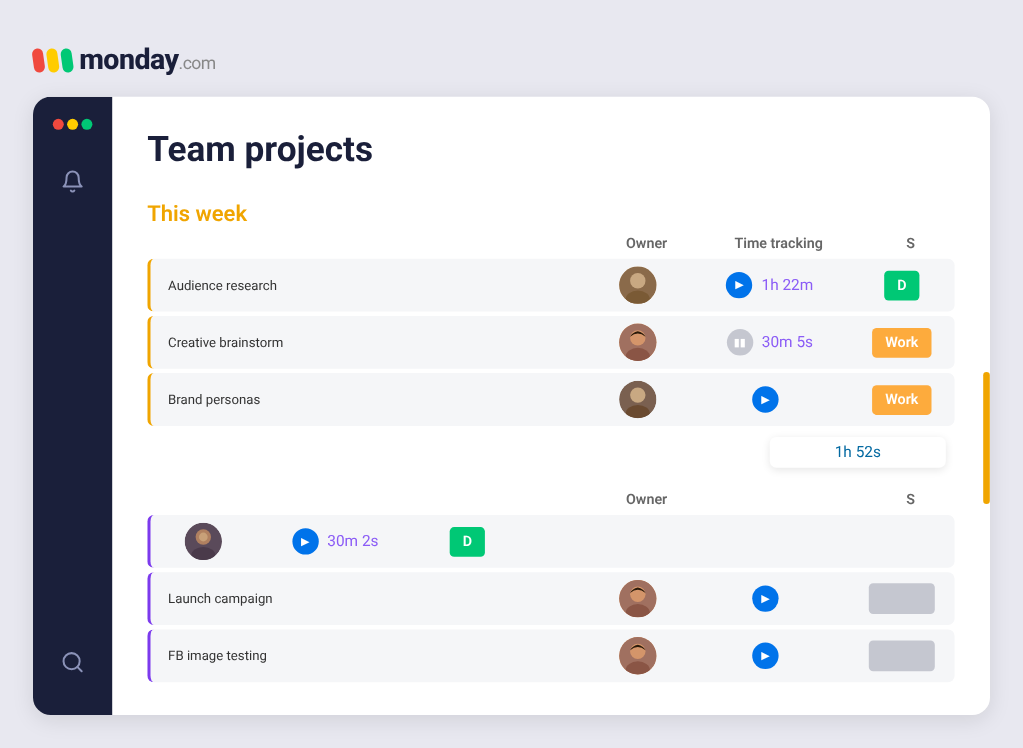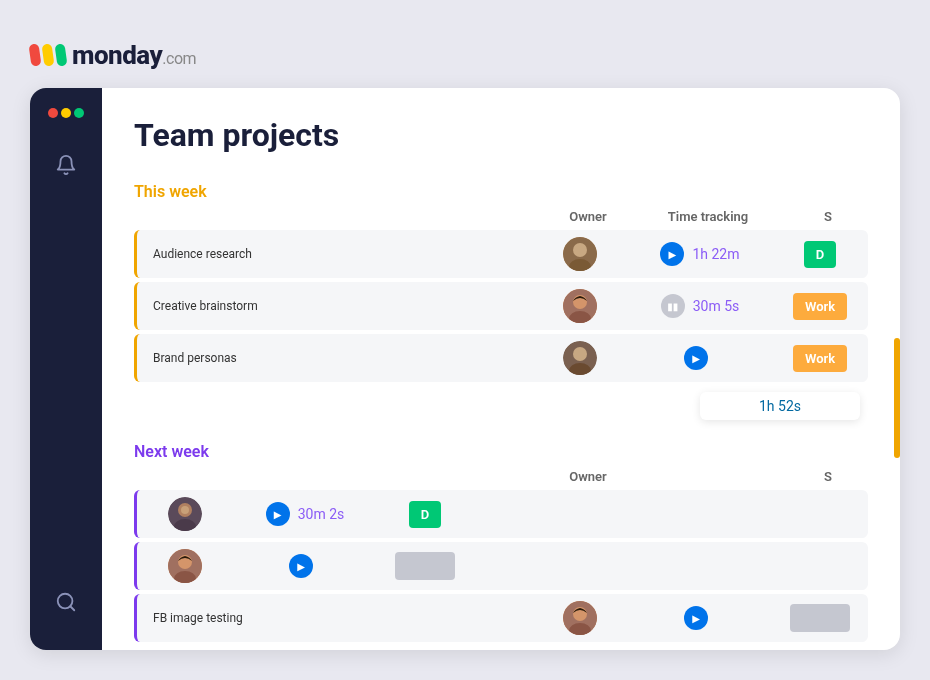--- a/index.html
+++ b/index.html
@@ -79,21 +79,21 @@
       overflow-y: auto;
       position: relative;
     }
     .page-title {
       font-size: 32px;
       font-weight: 700;
       color: #1a1f3a;
       margin-bottom: 28px;
     }
     .section-header {
-      font-size: 16px;
+      font-size: 20px;
       font-weight: 600;
       margin-bottom: 8px;
     }
     .section-this-week { color: #f0a500; }
     .section-next-week { color: #7c3aed; }
     .table-header {
       display: flex;
       align-items: center;
       padding: 0 0 6px 0;
       font-size: 13px;
@@ -365,21 +365,20 @@
             <div class="status-badge status-working">Work</div>
           </div>
         </div>
 
         <div class="total-row">
           <div class="total-time-box">1h 52s</div>
         </div>
       </div>
 
       <div>
-        <div class="section-header section-next-week">Next week</div>
 
         <div class="table-header">
           <div class="col-name"></div>
           <div class="col-owner">Owner</div>
           <div class="col-time"></div>
           <div class="col-status">S</div>
         </div>
 
         <div class="task-row task-row-next">
           <div class="task-owner col-owner">
@@ -395,20 +394,21 @@
           <div class="task-time col-time">
             <div class="play-btn">▶</div>
             <span class="time-text">30m 2s</span>
           </div>
           <div class="task-status col-status">
             <div class="status-badge status-done">D</div>
           </div>
         </div>
 
         <div class="task-row task-row-next">
+          <div class="task-name col-name">Launch campaign</div>
           <div class="task-owner col-owner">
             <div class="avatar avatar-female">
               <svg width="34" height="34" viewBox="0 0 34 34" xmlns="http://www.w3.org/2000/svg">
                 <rect width="34" height="34" rx="17" fill="#a07060"></rect>
                 <circle cx="17" cy="13" r="7" fill="#d4956a"></circle>
                 <ellipse cx="17" cy="30" rx="11" ry="8" fill="#8a5545"></ellipse>
                 <path d="M10 12 Q17 6 24 12 Q22 8 17 7 Q12 8 10 12Z" fill="#2a1a0a"></path>
               </svg>
             </div>
           </div>

